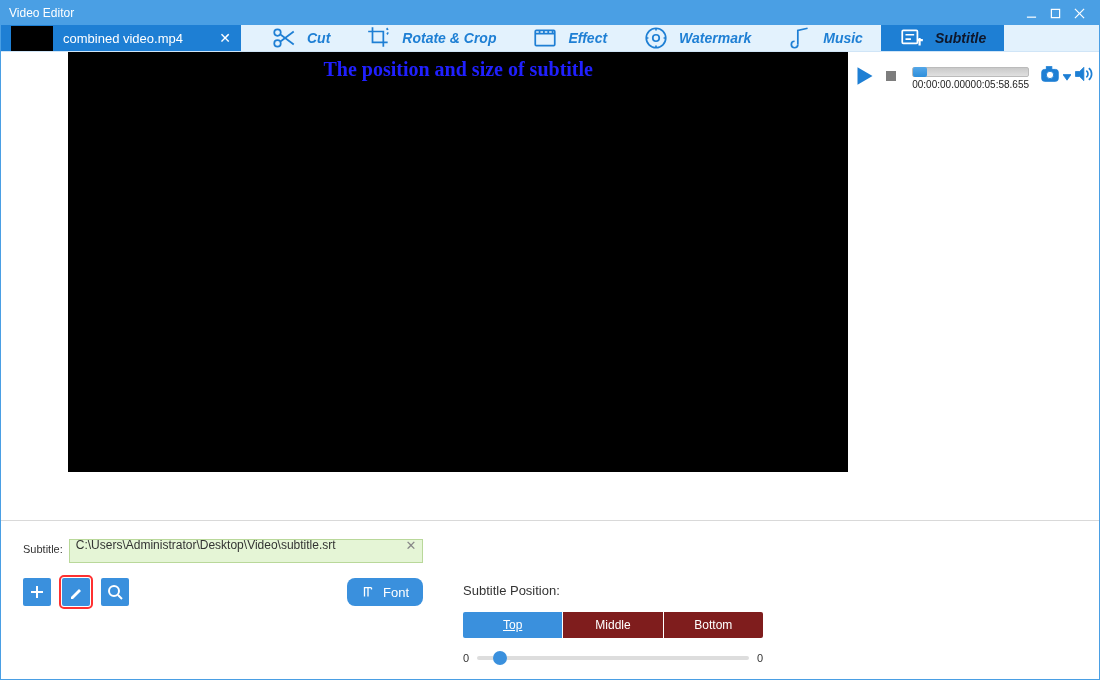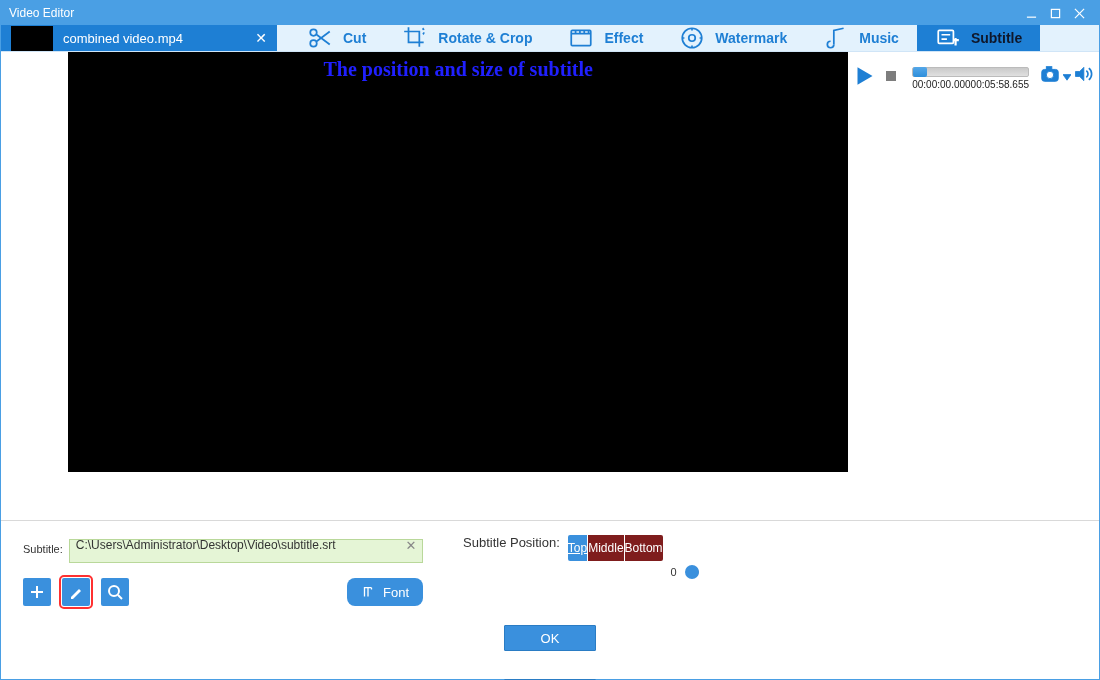--- a/index.html
+++ b/index.html
@@ -7,25 +7,25 @@
     .window { width: 100%; height: 100%; display: flex; flex-direction: column; border: 1px solid #4a9fe4; }
     
     
     .title-bar { height: 26px; background: #4a9fe4; color: #fff; display: flex; align-items: center; padding: 0 8px; font-size: 12px; }
     .title-bar-text { flex: 1; }
     .win-ctrl { width: 24px; height: 24px; display: flex; align-items: center; justify-content: center; cursor: pointer; }
     .win-ctrl svg { stroke: #fff; fill: none; stroke-width: 1.3; }
     
     
     .top-row { height: 43px; display: flex; background: #e3f2fd; border-bottom: 1px solid #d0e5f7; }
-    .file-tab { width: 276px; background: #1e7fd4; color: #fff; display: flex; align-items: center; padding: 0 10px; font-size: 13px; gap: 10px; }
+    .file-tab { width: 240px; background: #1e7fd4; color: #fff; display: flex; align-items: center; padding: 0 10px; font-size: 13px; gap: 10px; }
     .file-thumb { width: 42px; height: 25px; background: #000; }
     .file-name { flex: 1; white-space: nowrap; overflow: hidden; text-overflow: ellipsis; }
     .file-close { font-size: 14px; cursor: pointer; }
-    .tool-row { flex: 1; display: flex; align-items: center; padding: 0 12px; gap: 0; }
+    .tool-row { flex: 1; display: flex; align-items: center; padding: 0 12px; gap: 0; font-style: italic; }
     .tool-btn { display: flex; align-items: center; gap: 10px; padding: 0 18px; height: 100%; color: #1e7fd4; font-weight: 600; font-size: 14px; cursor: pointer; }
     .tool-btn.active { background: #1e7fd4; color: #0f172a; }
     .tool-btn .ic { width: 26px; height: 26px; display: flex; align-items: center; justify-content: center; }
     .tool-btn svg { stroke: #1e7fd4; fill: none; stroke-width: 1.6; }
     .tool-btn.active svg { stroke: #fff; }
     
     
     .main-row { display: flex; flex: 0 0 auto; height: 468px; }
     .sidebar { width: 240px; background: #fff; }
     .preview-col { flex: 1; display: flex; background: #fff; }
@@ -51,21 +51,21 @@
     .sub-input-wrap { flex:1; position:relative;}
     .sub-input { width:100%; height:24px; border:1px solid #b9d89a; background:#e5f5d6; padding:0 22px 12px 6px; font-size:12px; color:#333; outline:none;}
     .sub-clear { position:absolute; right:4px; top:3px; width:16px; height:16px; color:#888; font-size:13px; cursor:pointer; text-align:center; line-height:16px;}
     .icon-btns { display:flex; align-items:center; gap:8px;}
     .sq-btn { width:28px; height:28px; background:#3a90dd; display:flex; align-items:center; justify-content:center; border-radius:2px; cursor:pointer;}
     .sq-btn svg{stroke:#fff; stroke-width:2; fill:none;}
     .highlight-box { border: 2px solid #ff3030; border-radius:5px; padding:1px; }
     .font-btn { margin-left:auto; height:28px; display:flex; align-items:center; gap:8px; background:#3a90dd; color:#fff; padding: 0 14px; border-radius:8px; cursor:pointer; font-size:13px;}
     .font-btn svg{stroke:#fff; fill:none; stroke-width:1.5;}
     
-    .right-controls { flex:0 0 300px; display:flex; flex-direction:row; gap:8px;}
+    .right-controls { flex:0 0 300px; display:flex; flex-direction:column; gap:14px;margin-top:48px;}
     .pos-label { font-size:13px; color:#333;}
     .seg-wrap { display:flex; height:26px; border-radius:2px; overflow:hidden;}
     .seg { flex:1; display:flex; align-items:center; justify-content:center; font-size:12px; cursor:pointer;}
     .seg.active { background:#3a90dd; color:#fff;text-decoration:underline;}
     .seg:not(.active) { background:#7f1d1d; color:#fff;}
     .seg + .seg { border-left: 1px solid #fff;}
     .slider-row { display:flex; align-items:center; gap:8px; font-size:11px; color:#333;}
     .slider-track { flex:1; height:4px; background:#ddd; border-radius:2px; position:relative;}
     .slider-thumb { position:absolute; left:6%; top:-5px; width:14px; height:14px; border-radius:50%; background:#3a90dd;}
     

